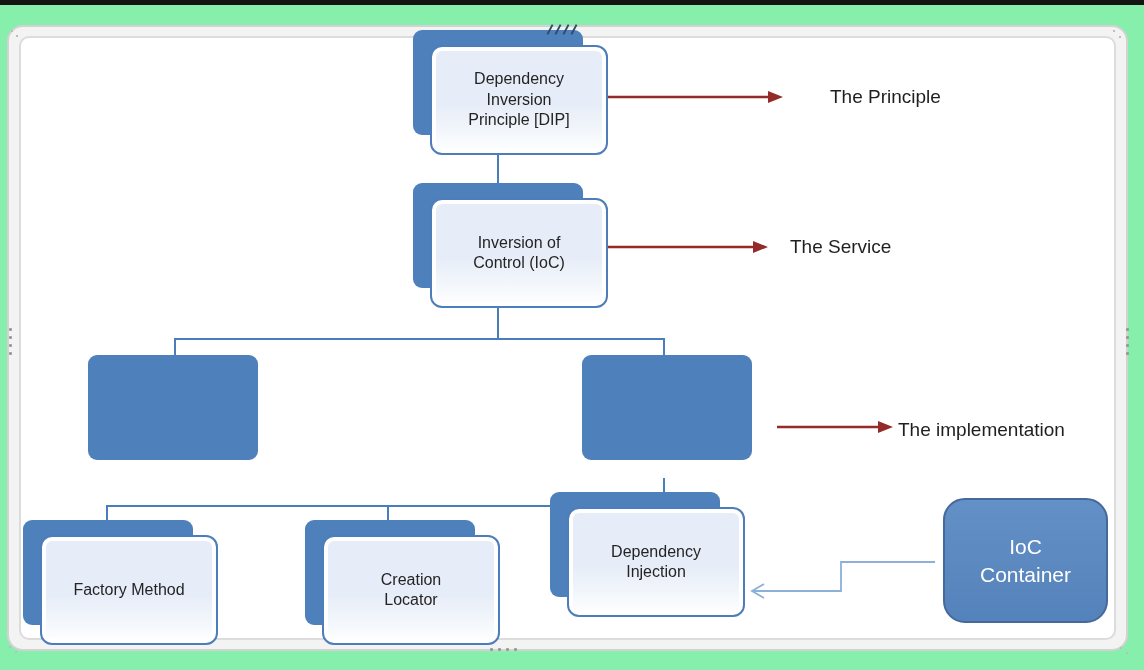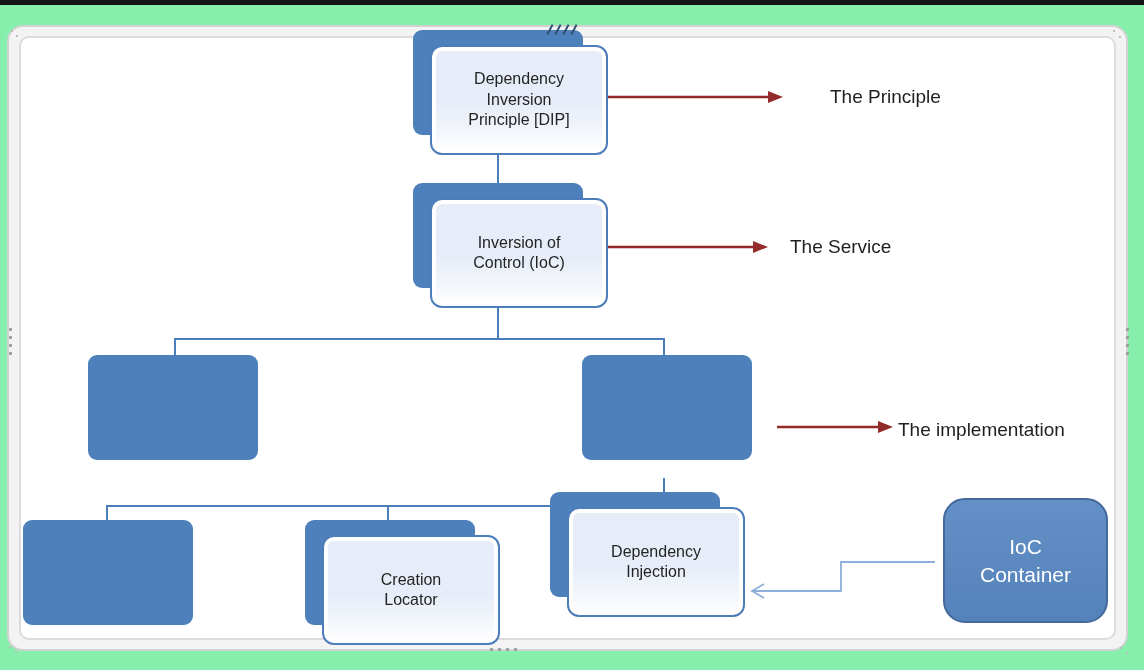--- a/index.html
+++ b/index.html
@@ -131,20 +131,23 @@
   <div class="node n-ii">
     <div class="shadowbox"></div>
   </div>
 
   <div class="node n-dcb">
     <div class="shadowbox"></div>
   </div>
 
   <div class="node n-fm">
     <div class="shadowbox"></div>
+    <div class="mainbox">
+      <div class="node-label">Factory Method</div>
+    </div>
   </div>
 
   <div class="node n-sl">
     <div class="shadowbox"></div>
     <div class="mainbox">
       <div class="node-label">Creation Locator</div>
     </div>
   </div>
 
   <div class="node n-di">

